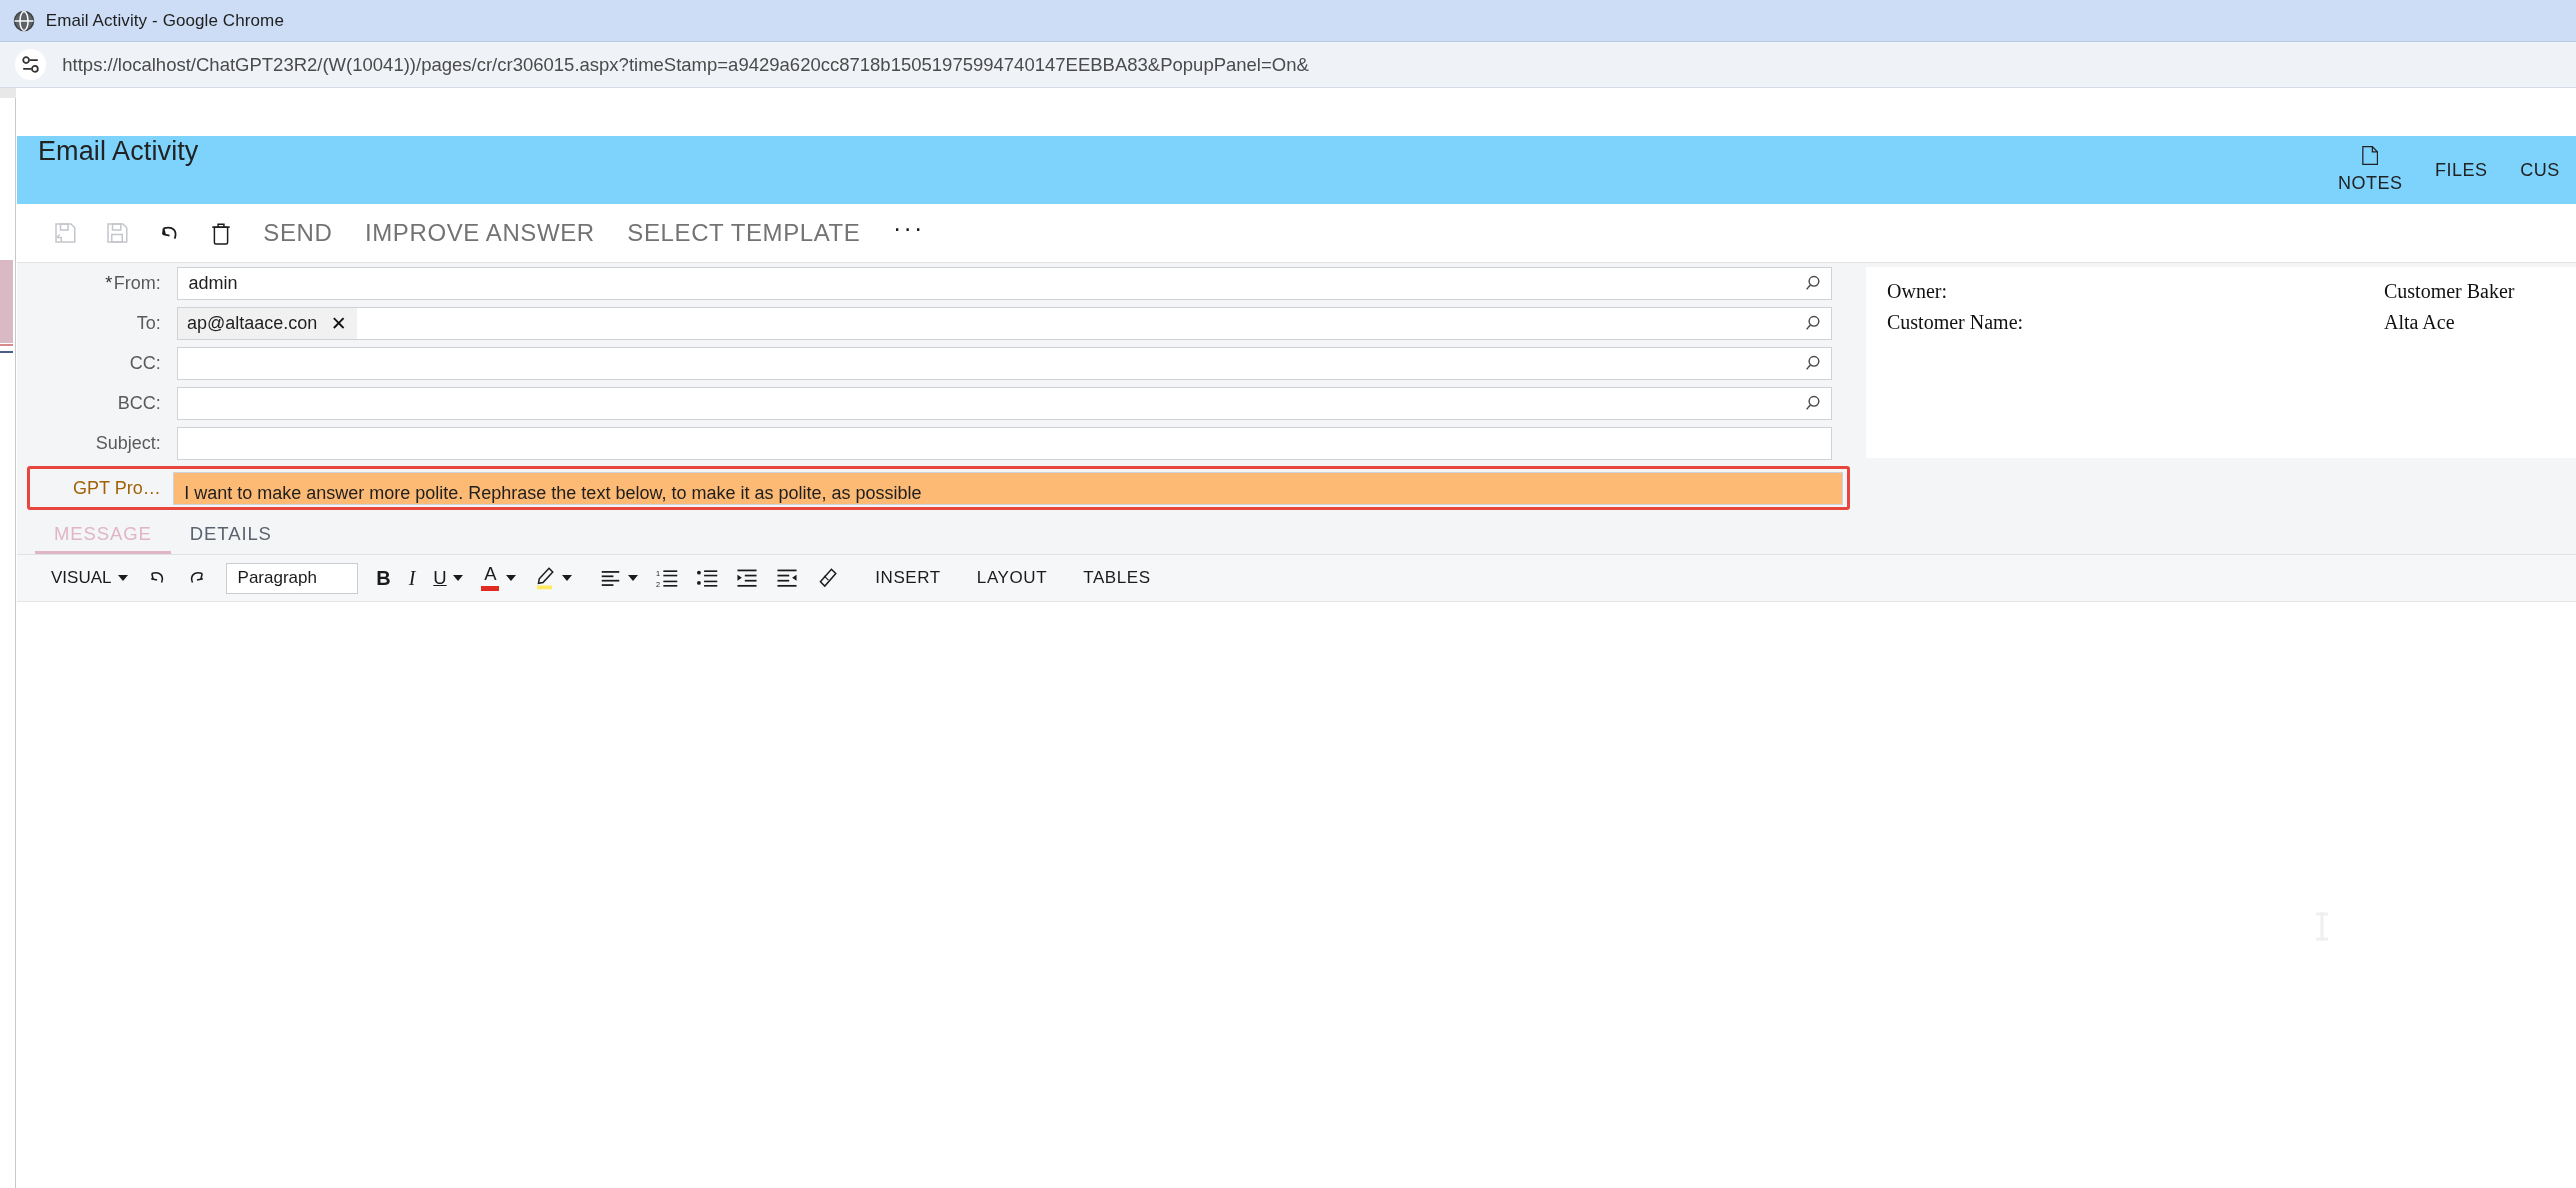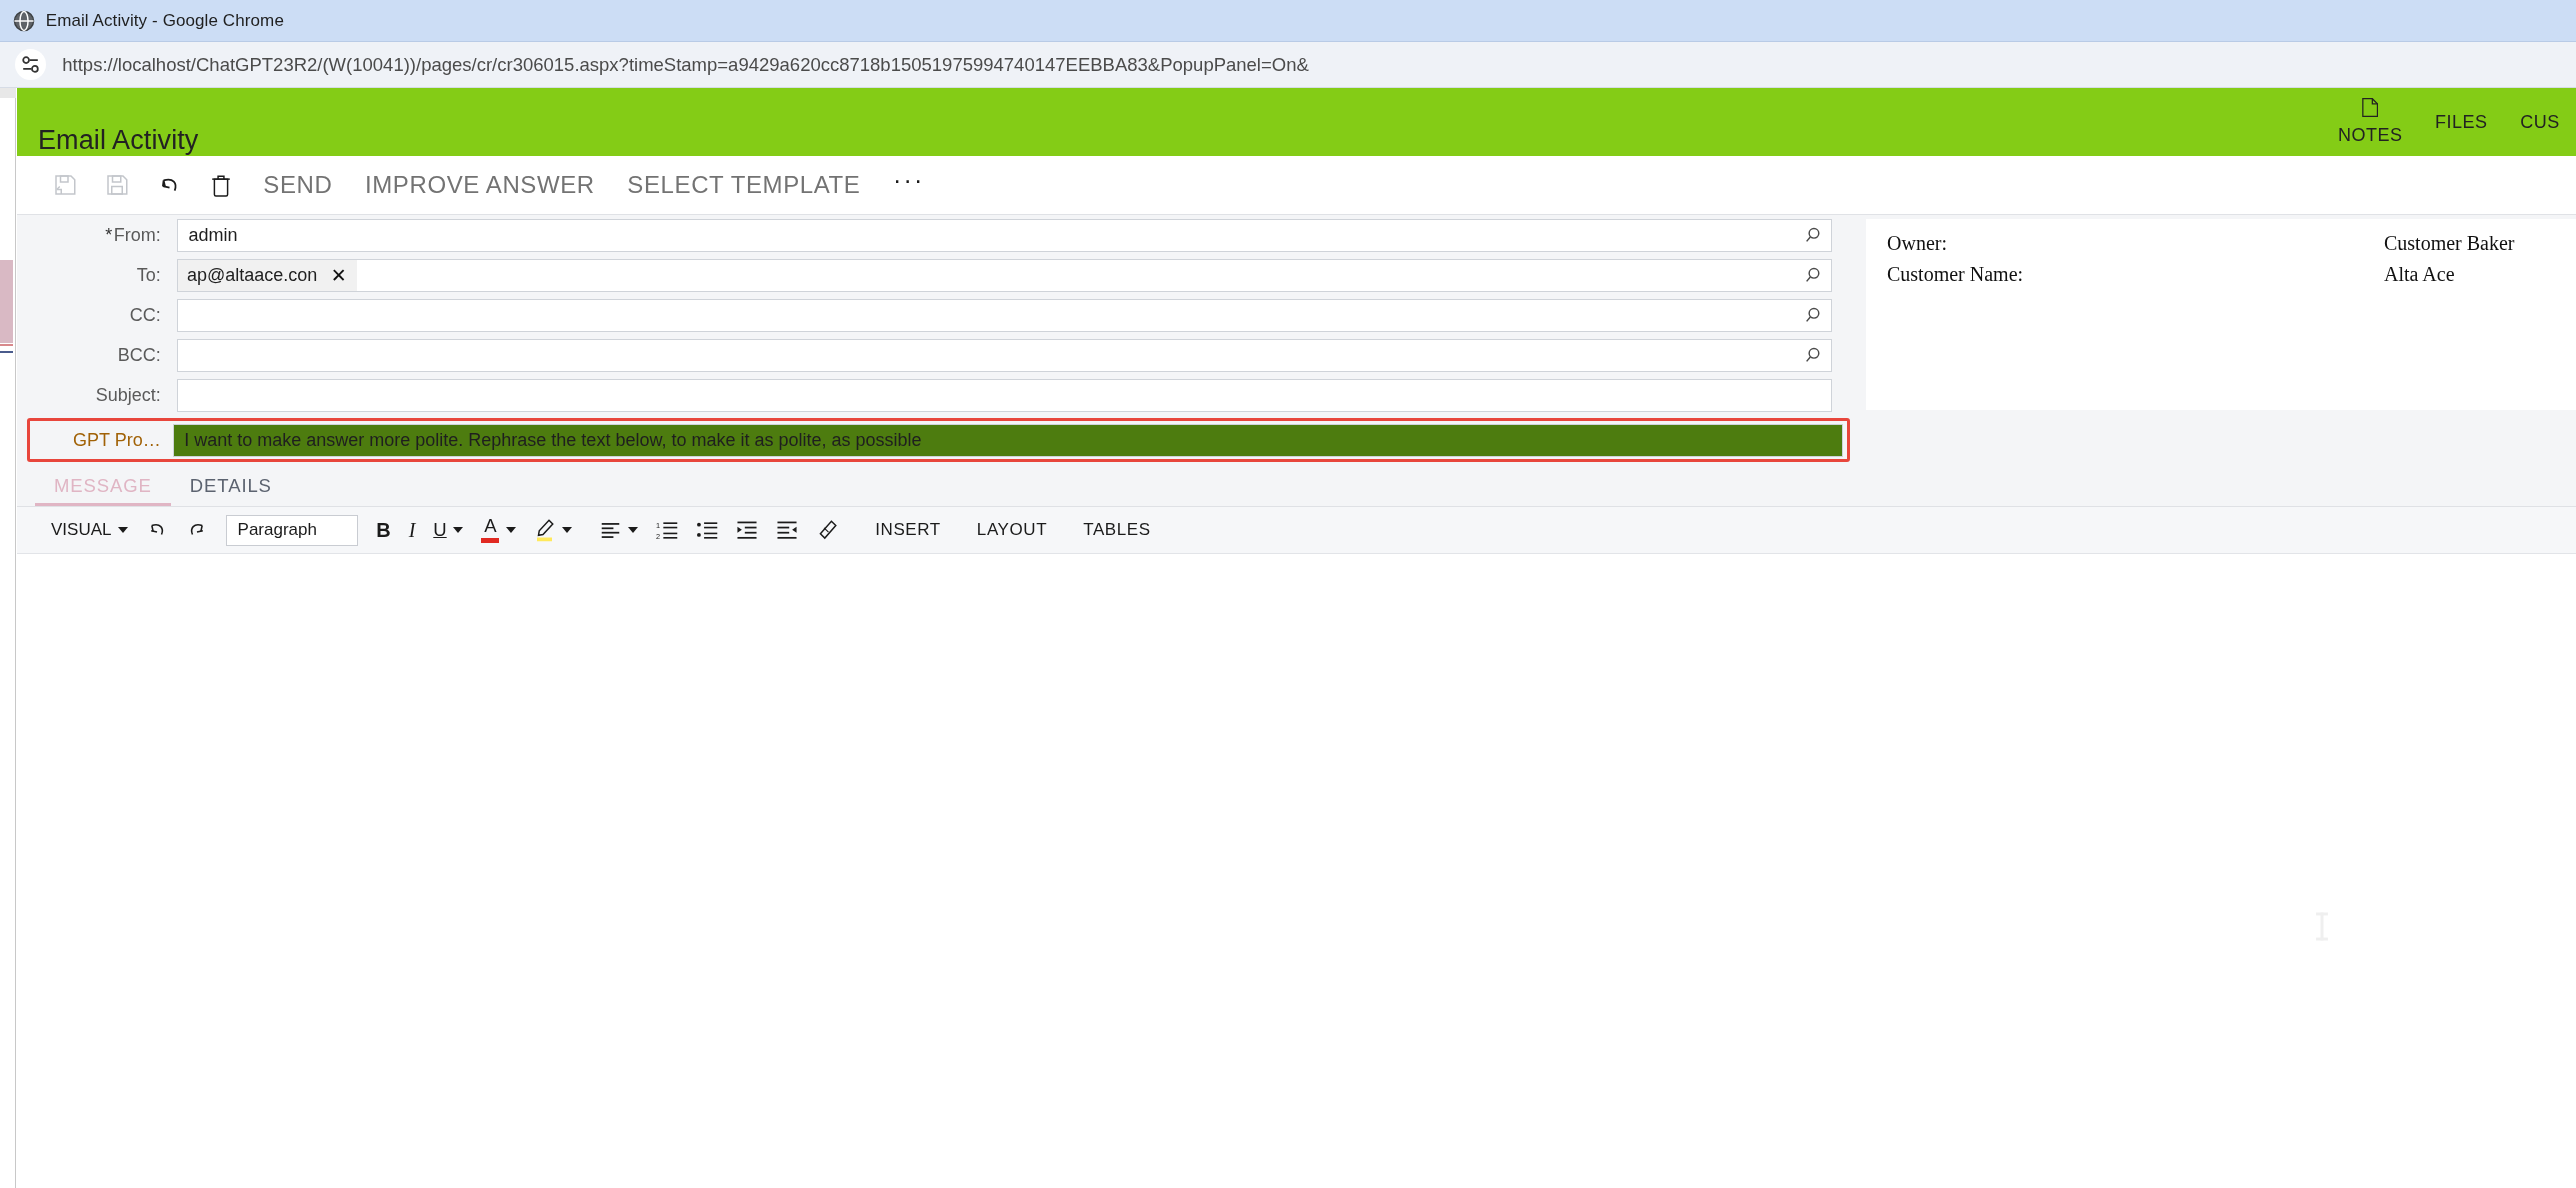--- a/index.html
+++ b/index.html
@@ -104,23 +104,24 @@
     left: 17px; top: 0;
     right: 0; bottom: 0;
     background: #ffffff;
     overflow: hidden;
   }
 
   
   .page-header {
     height: 68px;
     display: flex;
-    align-items: flex-end;
+    align-items: flex-start;
     padding: 0 0 0 21px;
-    background: #84cc16;
+    background: #7dd3fc;
+    margin-top: 48px;
   }
   .page-title {
     font-size: 27px;
     color: #222222;
     font-weight: 400;
     letter-spacing: 0.1px;
   }
   .header-right {
     margin-left: auto;
     display: flex;
@@ -259,23 +260,23 @@
     text-align: right;
     padding-right: 12px;
     font-size: 18px;
     color: #a16207;
     white-space: nowrap;
     overflow: hidden;
   }
   .gpt-input {
     flex: 1 1 auto;
     height: 33px;
-    background: #4d7c0f;
+    background: #fdba74;
     border: 0.7px solid #cfd3d9;
-    display: flex; align-items: center;
+    display: flex; align-items: flex-end;
   }
   .gpt-input .value-text {
     font-size: 18px;
     color: #1f1f1f;
     padding-left: 10.4px;
     white-space: nowrap;
   }
 
   
   .customer-card {

